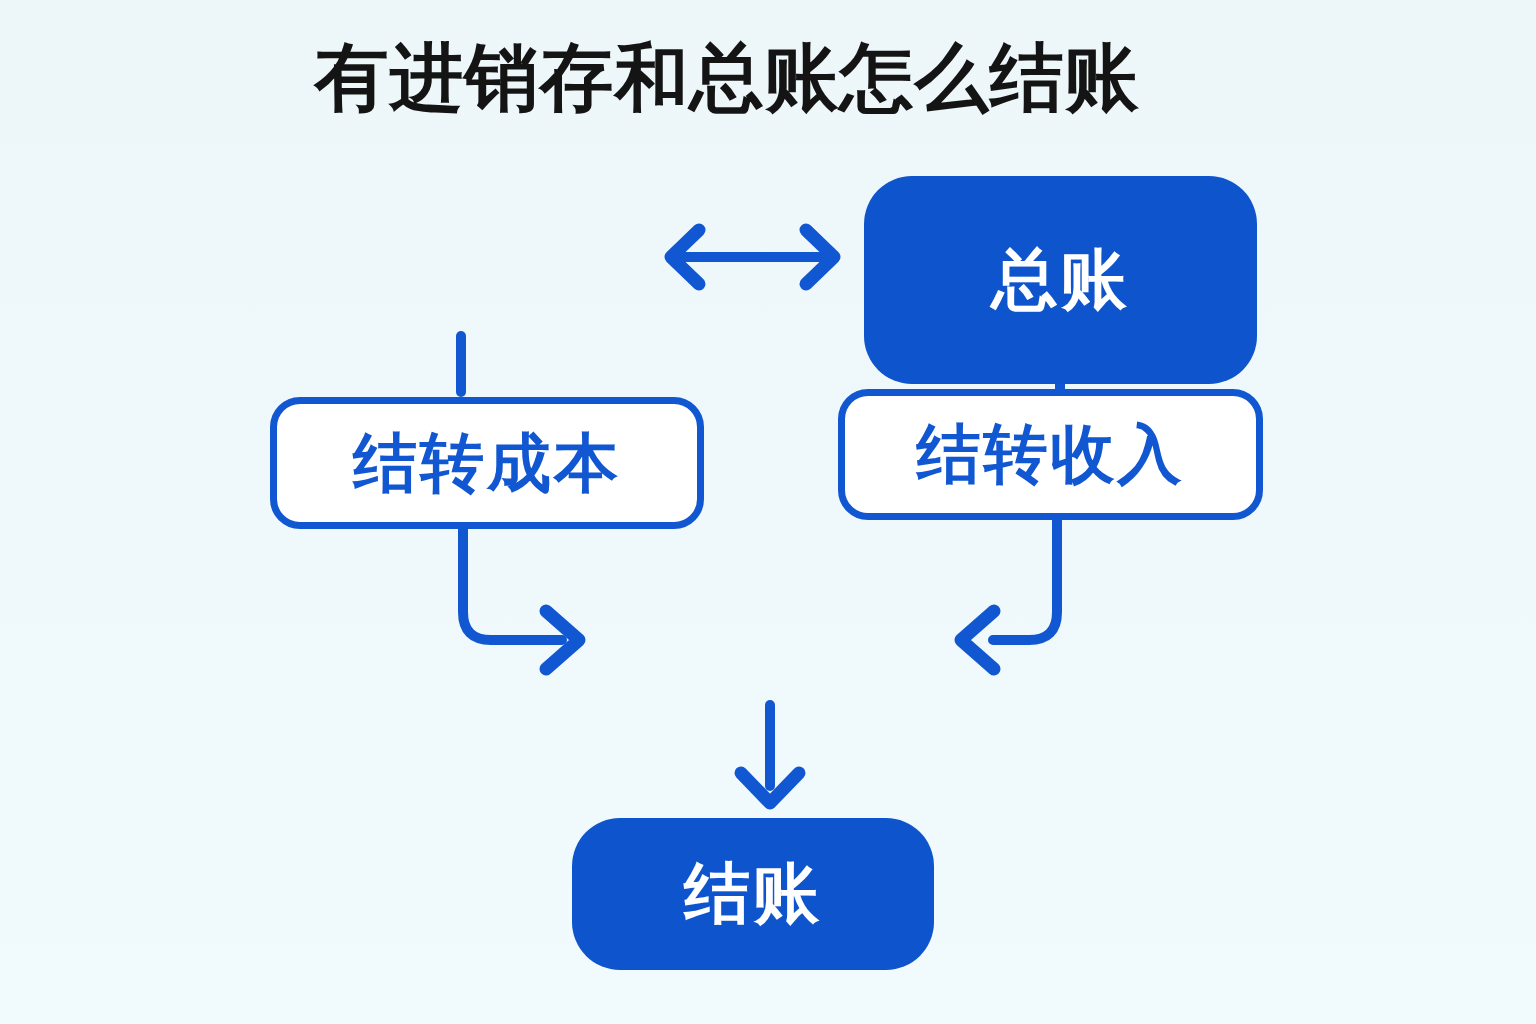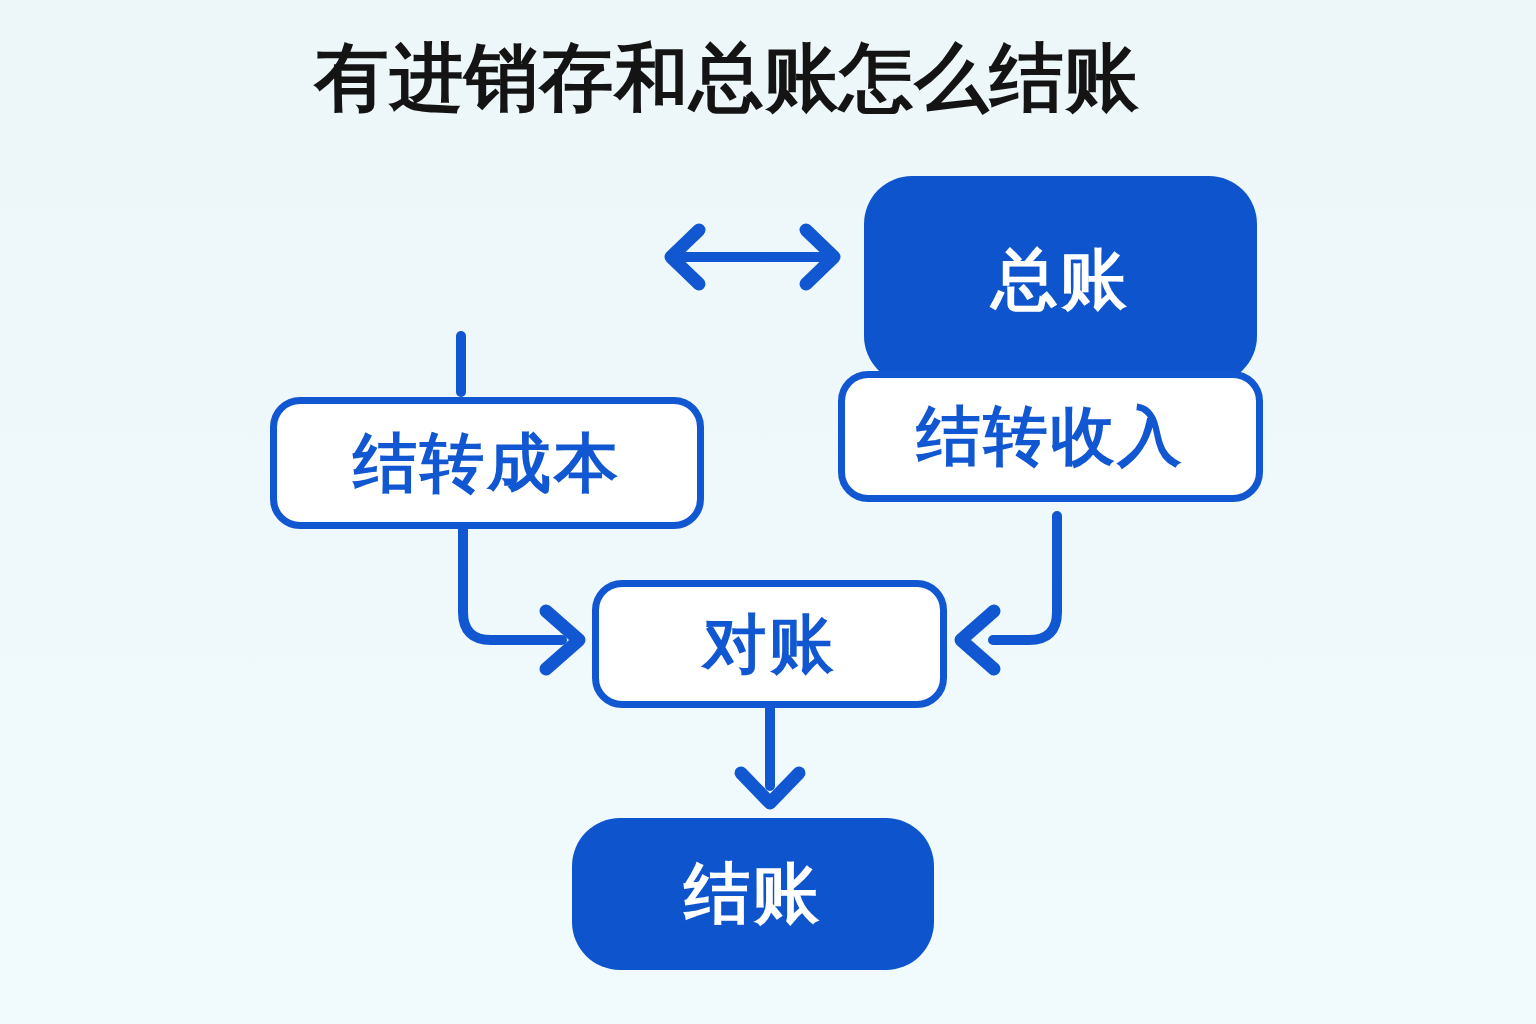--- a/index.html
+++ b/index.html
@@ -106,25 +106,22 @@
 
 
   <div class="node solid" style="left:864px; top:176px; width:393px; height:208px;">
     <span>总账</span>
   </div>
 
   <div class="node outline" style="left:270px; top:388px; width:434px; height:132px;margin-top:9px;">
     <span>结转成本</span>
   </div>
 
-  <div class="node outline" style="left:838px; top:371px; width:425px; height:131px;">
+  <div class="node outline" style="left:838px; top:389px; width:425px; height:131px;">
     <span>结转收入</span>
   </div>
 
-  <div class="node outline" style="left:592px; top:580px; width:355px; height:128px;">
-    <span>对账</span>
-  </div>
 
   <div class="node solid" style="left:572px; top:818px; width:362px; height:152px;">
     <span>结账</span>
   </div>
 
 </div>
 
 </body></html>

